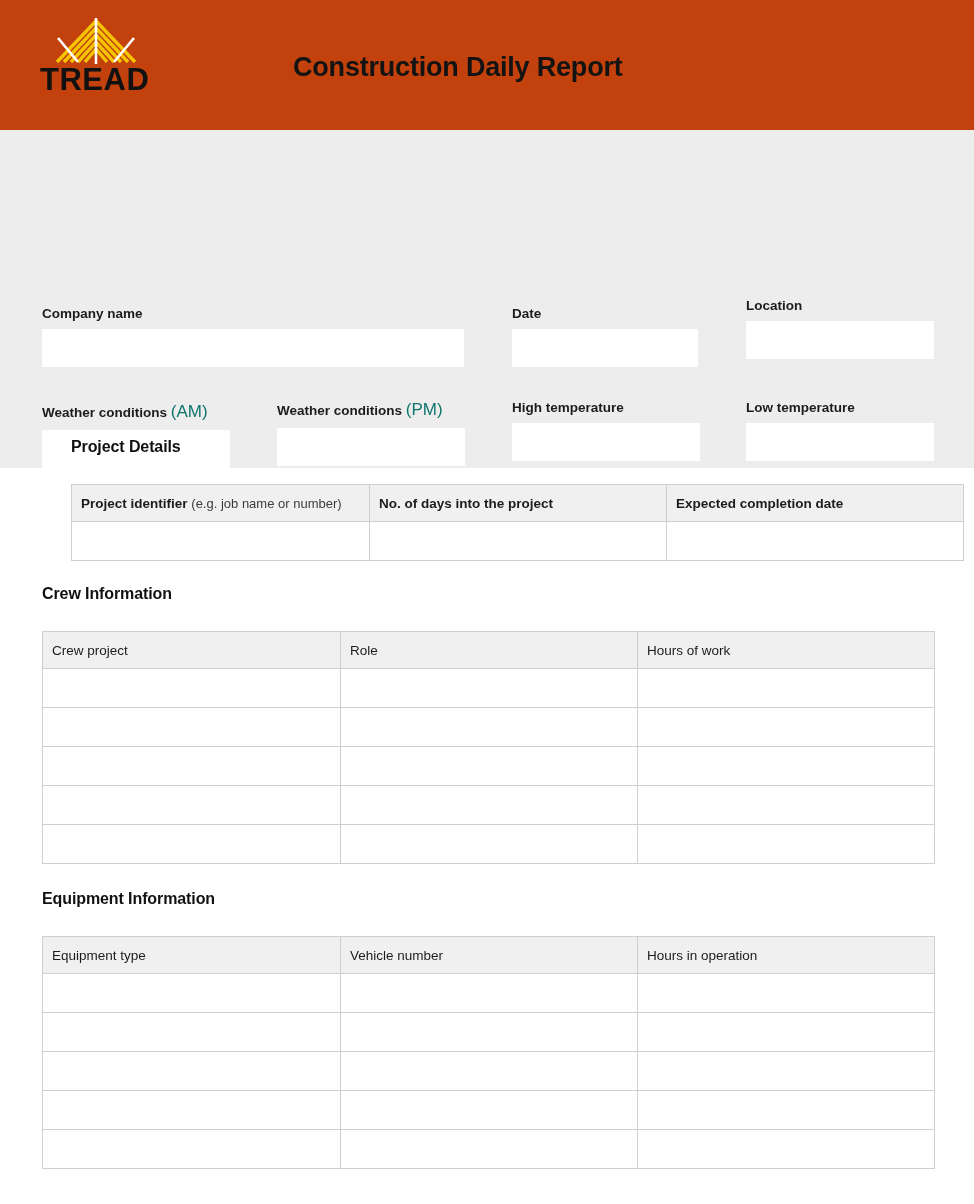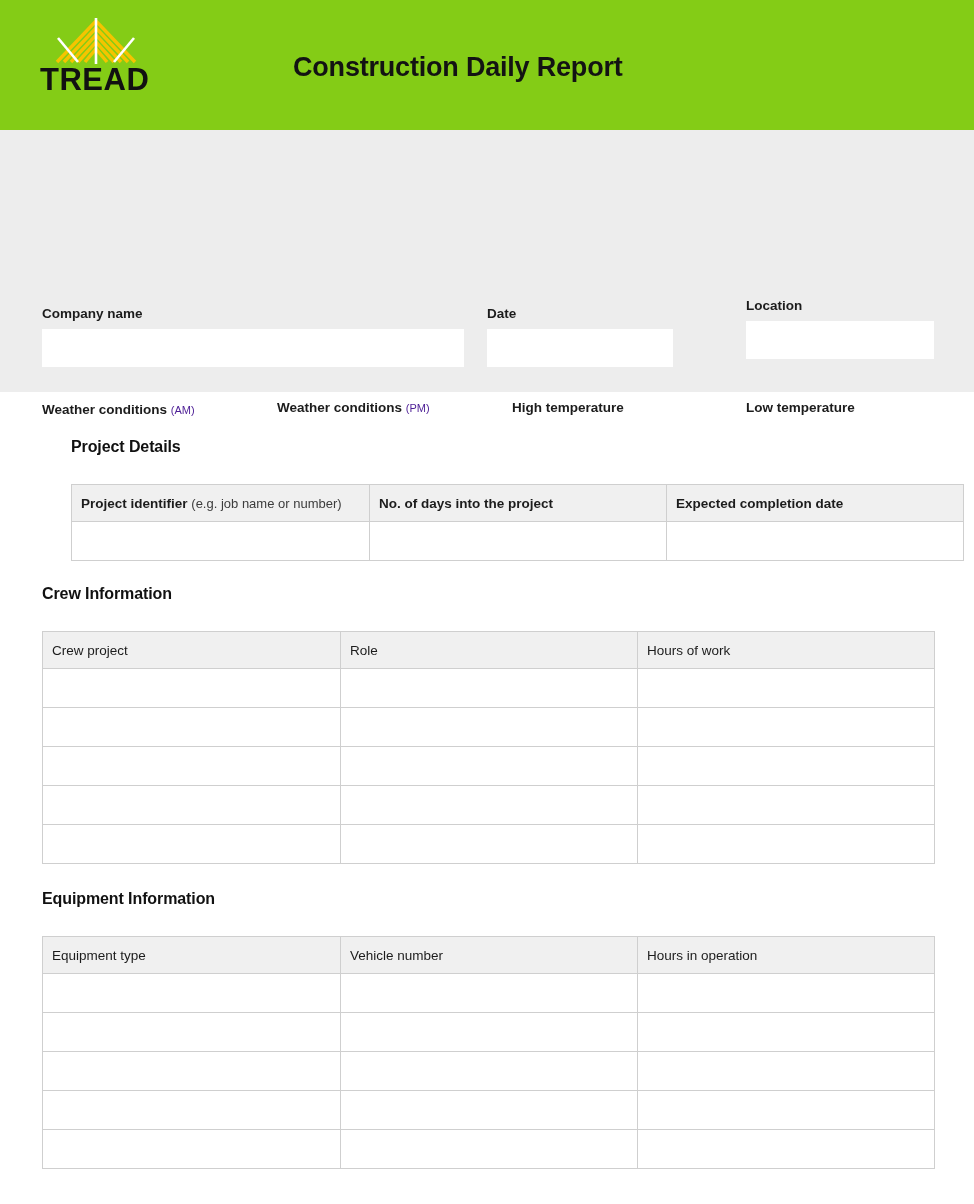--- a/index.html
+++ b/index.html
@@ -10,21 +10,21 @@
     font-family: "Liberation Sans", sans-serif;
     color: #1a1a1a;
     overflow: hidden;
   }
   .page { position: relative; width: 974px; height: 1204px; background:#fff; }
 
   
   .header {
     position: relative;
     height: 130px;
-    background: #84cc16;
+    background: #c2410c;
   }
   .logo-block {
     position: absolute;
     left: 40px;
     top: 16px;
     width: 150px;
     height: 92px;
   }
   .logo-mark {
     position: absolute;
@@ -53,53 +53,53 @@
     letter-spacing: -0.2px;
     text-align: right;
   }
 
   
   .form-band {
     position: absolute;
     left: 0;
     top: 130px;
     width: 974px;
-    height: 262px;
+    height: 338px;
     background: #ededed;
   }
   .field { position: absolute; }
   .field-label {
     font-size: 13.5px;
     font-weight: bold;
     color: #1c1c1c;
     white-space: nowrap;
     display: block;
   }
   .field-label .suffix {
     font-weight: normal;
-    font-size: 11px;
-    color: #4c1d95;
+    font-size: 17px;
+    color: #0f766e;
   }
   .field-input {
     margin-top: 8px;
     background: #ffffff;
     border: none;
     height: 38px;
     width: 100%;
     display: block;
     outline: none;
     font-family: "Liberation Sans", sans-serif;
     font-size: 13.5px;
     padding: 0 8px;
     color: #1a1a1a;
   }
 
   
   .f-company  { left: 42px;  top: 176px; width: 422px; }
-  .f-date     { left: 487px; top: 176px; width: 186px; }
+  .f-date     { left: 512px; top: 176px; width: 186px; }
   .f-location { left: 746px; top: 168px; width: 188px; }
   
   .f-wx-am    { left: 42px;  top: 272px; width: 188px; }
   .f-wx-pm    { left: 277px; top: 270px; width: 188px; }
   .f-high     { left: 512px; top: 270px; width: 188px; }
   .f-low      { left: 746px; top: 270px; width: 188px; }
 
   
   .section { position: absolute; left: 42px; width: 892px; }
   .section-title {

